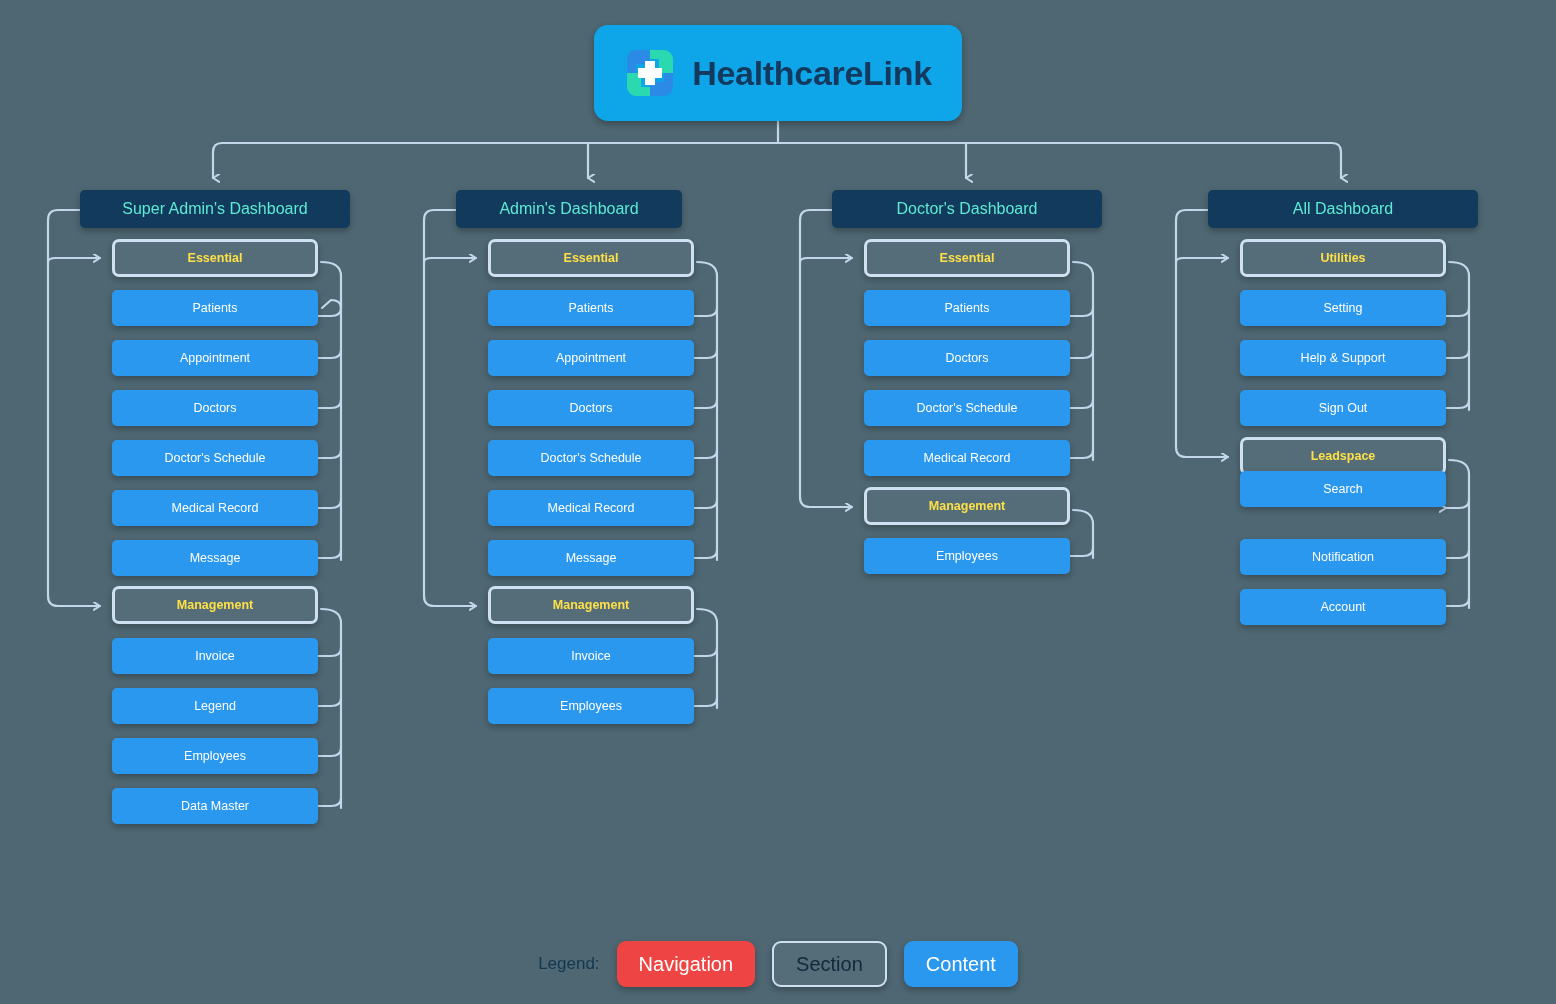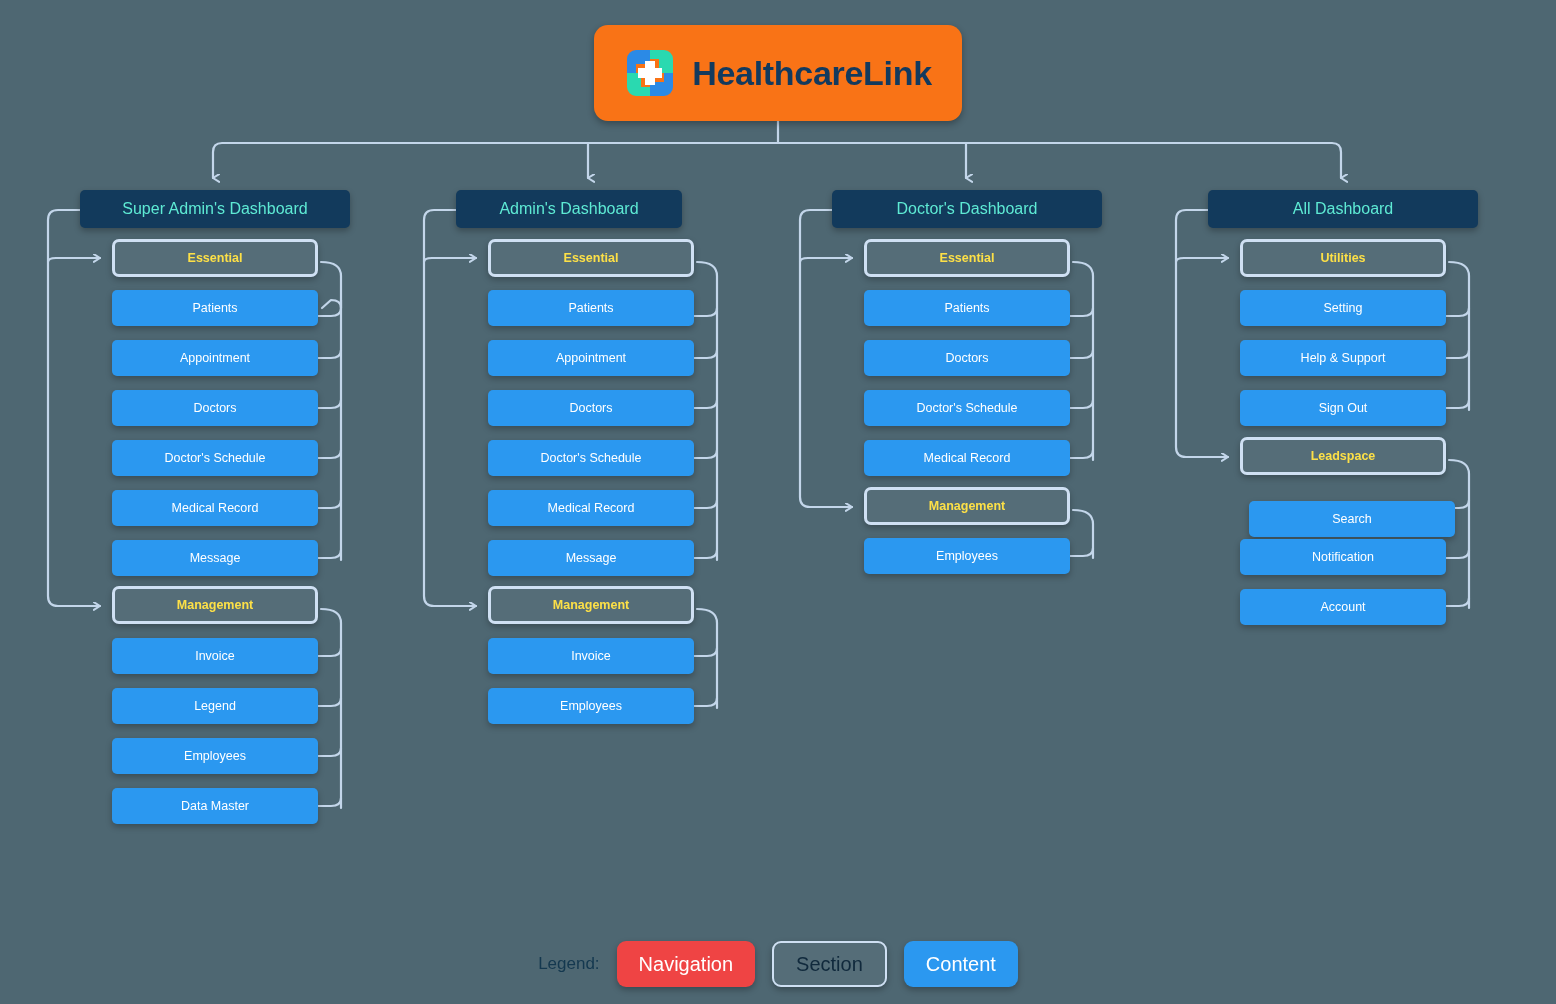--- a/index.html
+++ b/index.html
@@ -41,21 +41,21 @@
     z-index: 2;
   }
 
   
   .logo-card {
     position: absolute;
     left: 594px;
     top: 25px;
     width: 368px;
     height: 96px;
-    background: #f97316;
+    background: #0ea5e9;
     border-radius: 14px;
     display: flex;
     align-items: center;
     justify-content: center;
     gap: 16px;
     box-shadow: 0 3px 7px rgba(0,0,0,0.30);
   }
 
   .logo-mark {
     width: 52px;
@@ -299,21 +299,21 @@
     <div class="content-box" style="left:864px; top:538px;">Employees</div>
 
     <div class="nav-box" style="left:1208px; top:190px; width:270px;">All Dashboard</div>
 
     <div class="section-box" style="left:1240px; top:239px;">Utilities</div>
     <div class="content-box" style="left:1240px; top:290px;">Setting</div>
     <div class="content-box" style="left:1240px; top:340px;">Help &amp; Support</div>
     <div class="content-box" style="left:1240px; top:390px;">Sign Out</div>
 
     <div class="section-box" style="left:1240px; top:437px;">Leadspace</div>
-    <div class="content-box" style="left:1240px; top:501px;margin-left:9px;">Search</div>
+    <div class="content-box" style="left:1240px; top:471px;">Search</div>
     <div class="content-box" style="left:1240px; top:539px;">Notification</div>
     <div class="content-box" style="left:1240px; top:589px;">Account</div>
   </div>
 
   <div class="legend-row">
     <span class="legend-label">Legend:</span>
     <span class="legend-chip navigation">Navigation</span>
     <span class="legend-chip section">Section</span>
     <span class="legend-chip content">Content</span>
   </div>

